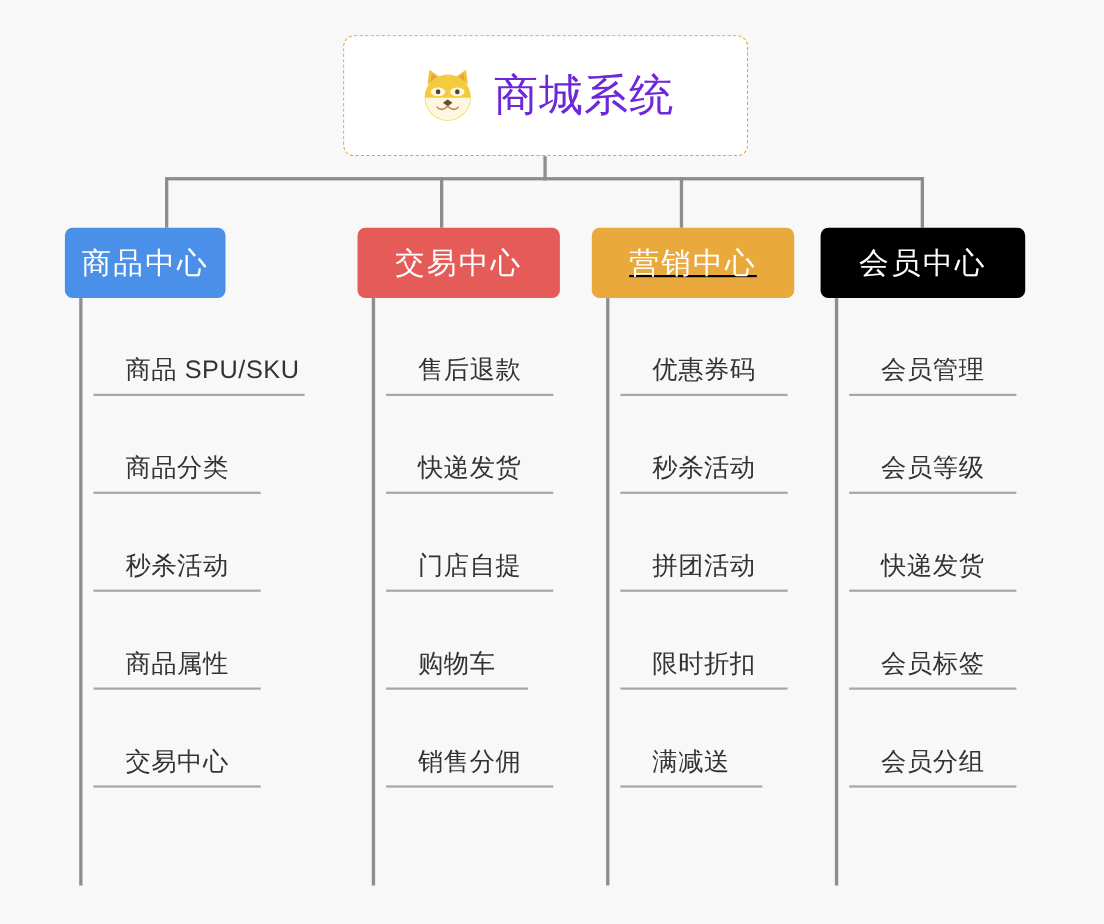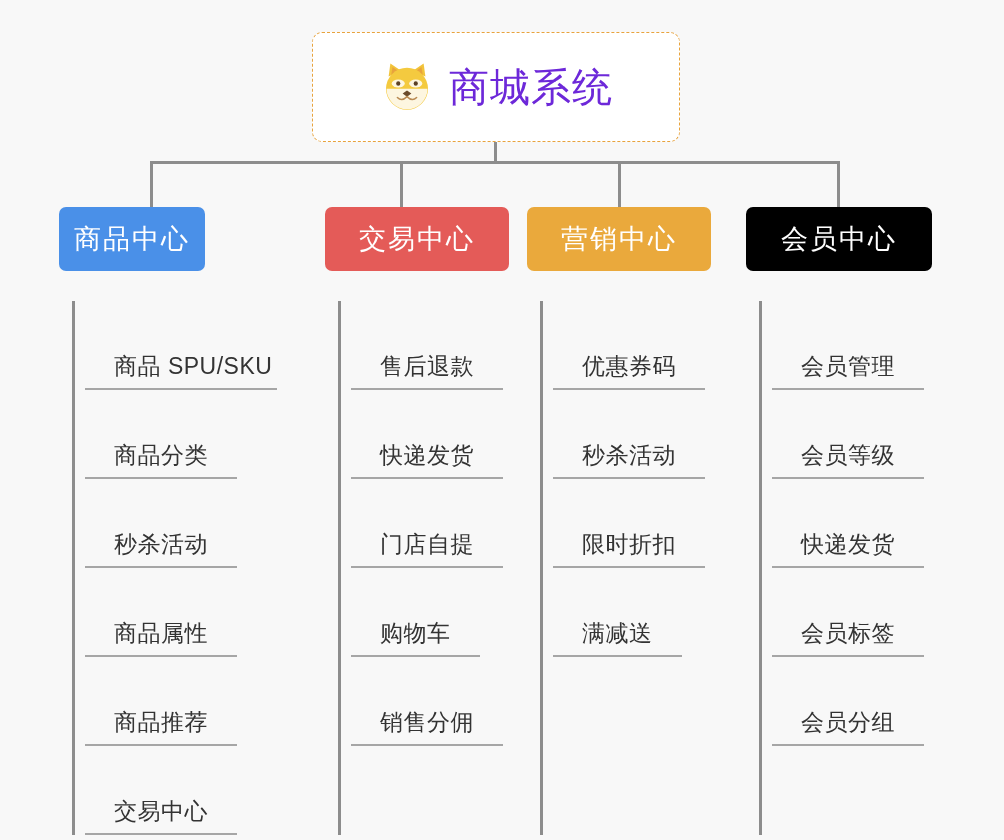--- a/index.html
+++ b/index.html
@@ -88,21 +88,20 @@
     justify-content: center;
     color: #ffffff;
     font-size: 27px;
     letter-spacing: 2px;
     white-space: nowrap;
     box-sizing: border-box;
   }
   .branch-body {
     position: relative;
     padding-left: 13px;   
-    margin-top: 30px;
   }
   .branch-trunk {
     position: absolute;
     left: 13px;
     top: 0;
     width: 3px;
     background: #8d8d8d;
   }
   .leaf {
     position: relative;
@@ -179,24 +178,20 @@
       </div>
       <div class="leaf">
         <div class="leaf-label">秒杀活动</div>
         <div class="leaf-underline" style="width:152px;"></div>
       </div>
       <div class="leaf">
         <div class="leaf-label">商品属性</div>
         <div class="leaf-underline" style="width:152px;"></div>
       </div>
       <div class="leaf">
-        <div class="leaf-label">商品推荐</div>
-        <div class="leaf-underline" style="width:152px;"></div>
-      </div>
-      <div class="leaf">
         <div class="leaf-label">交易中心</div>
         <div class="leaf-underline" style="width:152px;"></div>
       </div>
     </div>
   </div>
 
   <div class="branch" style="left:325px; width:210px;">
     <div class="branch-head" style="width:184px; background:#e45b58;">交易中心</div>
     <div class="branch-body">
       <div class="branch-trunk" style="height:534px;"></div>
@@ -216,30 +211,34 @@
         <div class="leaf-label">购物车</div>
         <div class="leaf-underline" style="width:129px;"></div>
       </div>
       <div class="leaf">
         <div class="leaf-label">销售分佣</div>
         <div class="leaf-underline" style="width:152px;"></div>
       </div>
     </div>
   </div>
 
-  <div class="branch" style="left:527px; width:210px;">
+  <div class="branch" style="left:538px; width:210px;text-decoration:underline;">
     <div class="branch-head" style="width:184px; background:#eaa93c;">营销中心</div>
     <div class="branch-body">
       <div class="branch-trunk" style="height:534px;"></div>
       <div class="leaf">
         <div class="leaf-label">优惠券码</div>
         <div class="leaf-underline" style="width:152px;"></div>
       </div>
       <div class="leaf">
         <div class="leaf-label">秒杀活动</div>
+        <div class="leaf-underline" style="width:152px;"></div>
+      </div>
+      <div class="leaf">
+        <div class="leaf-label">拼团活动</div>
         <div class="leaf-underline" style="width:152px;"></div>
       </div>
       <div class="leaf">
         <div class="leaf-label">限时折扣</div>
         <div class="leaf-underline" style="width:152px;"></div>
       </div>
       <div class="leaf">
         <div class="leaf-label">满减送</div>
         <div class="leaf-underline" style="width:129px;"></div>
       </div>

